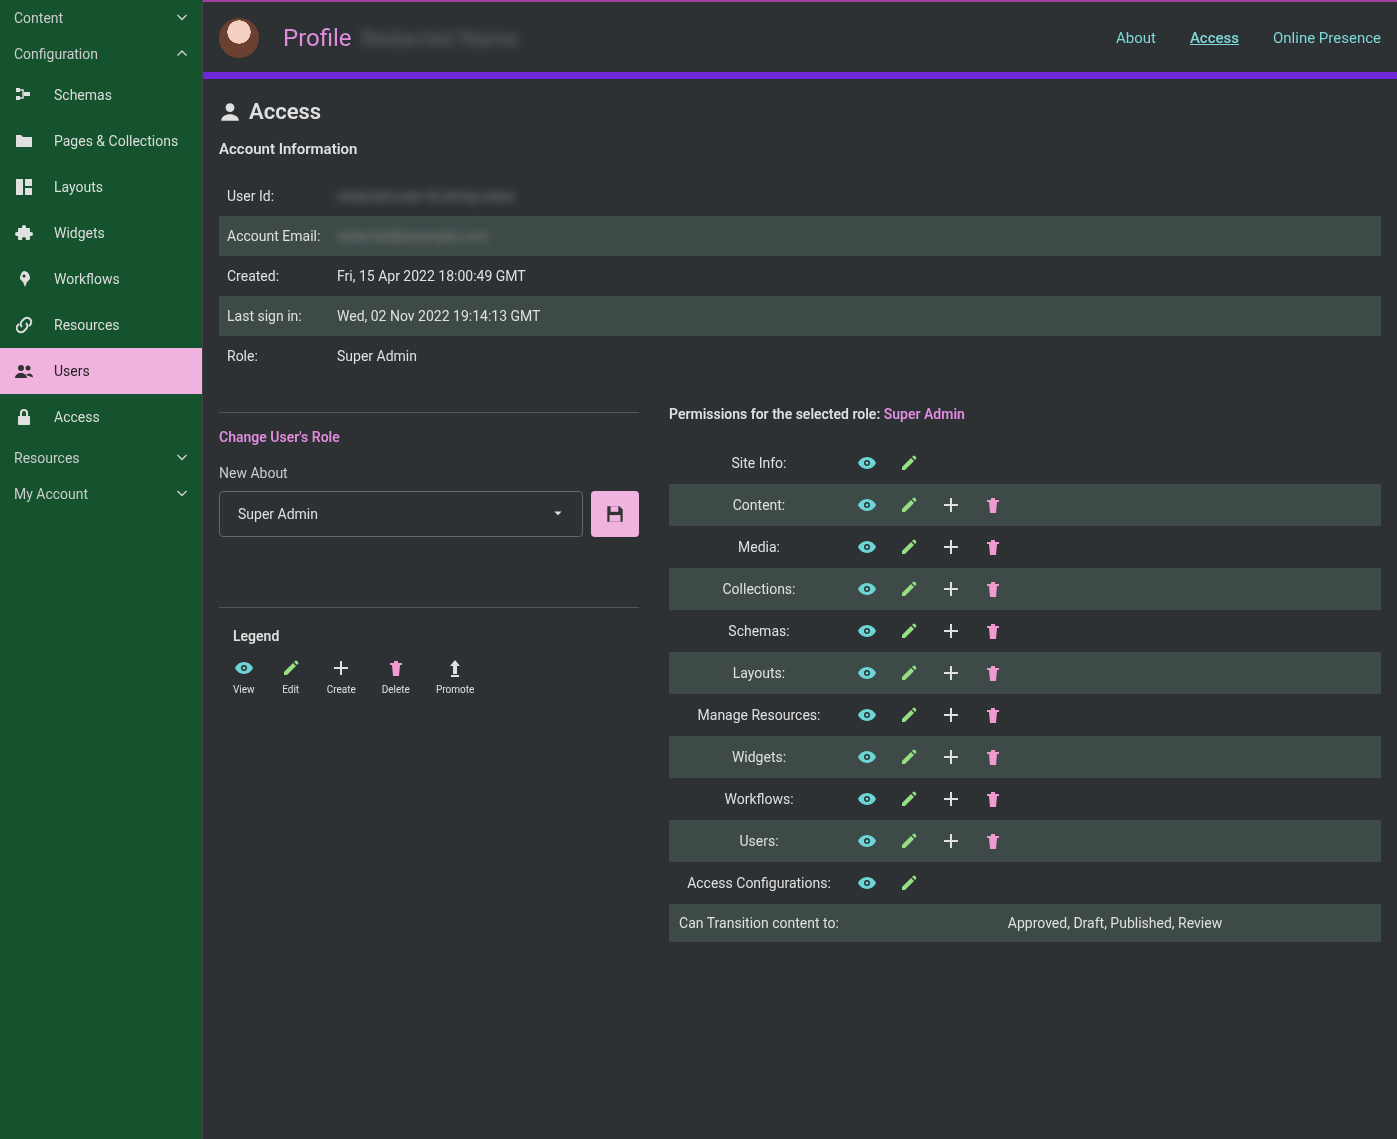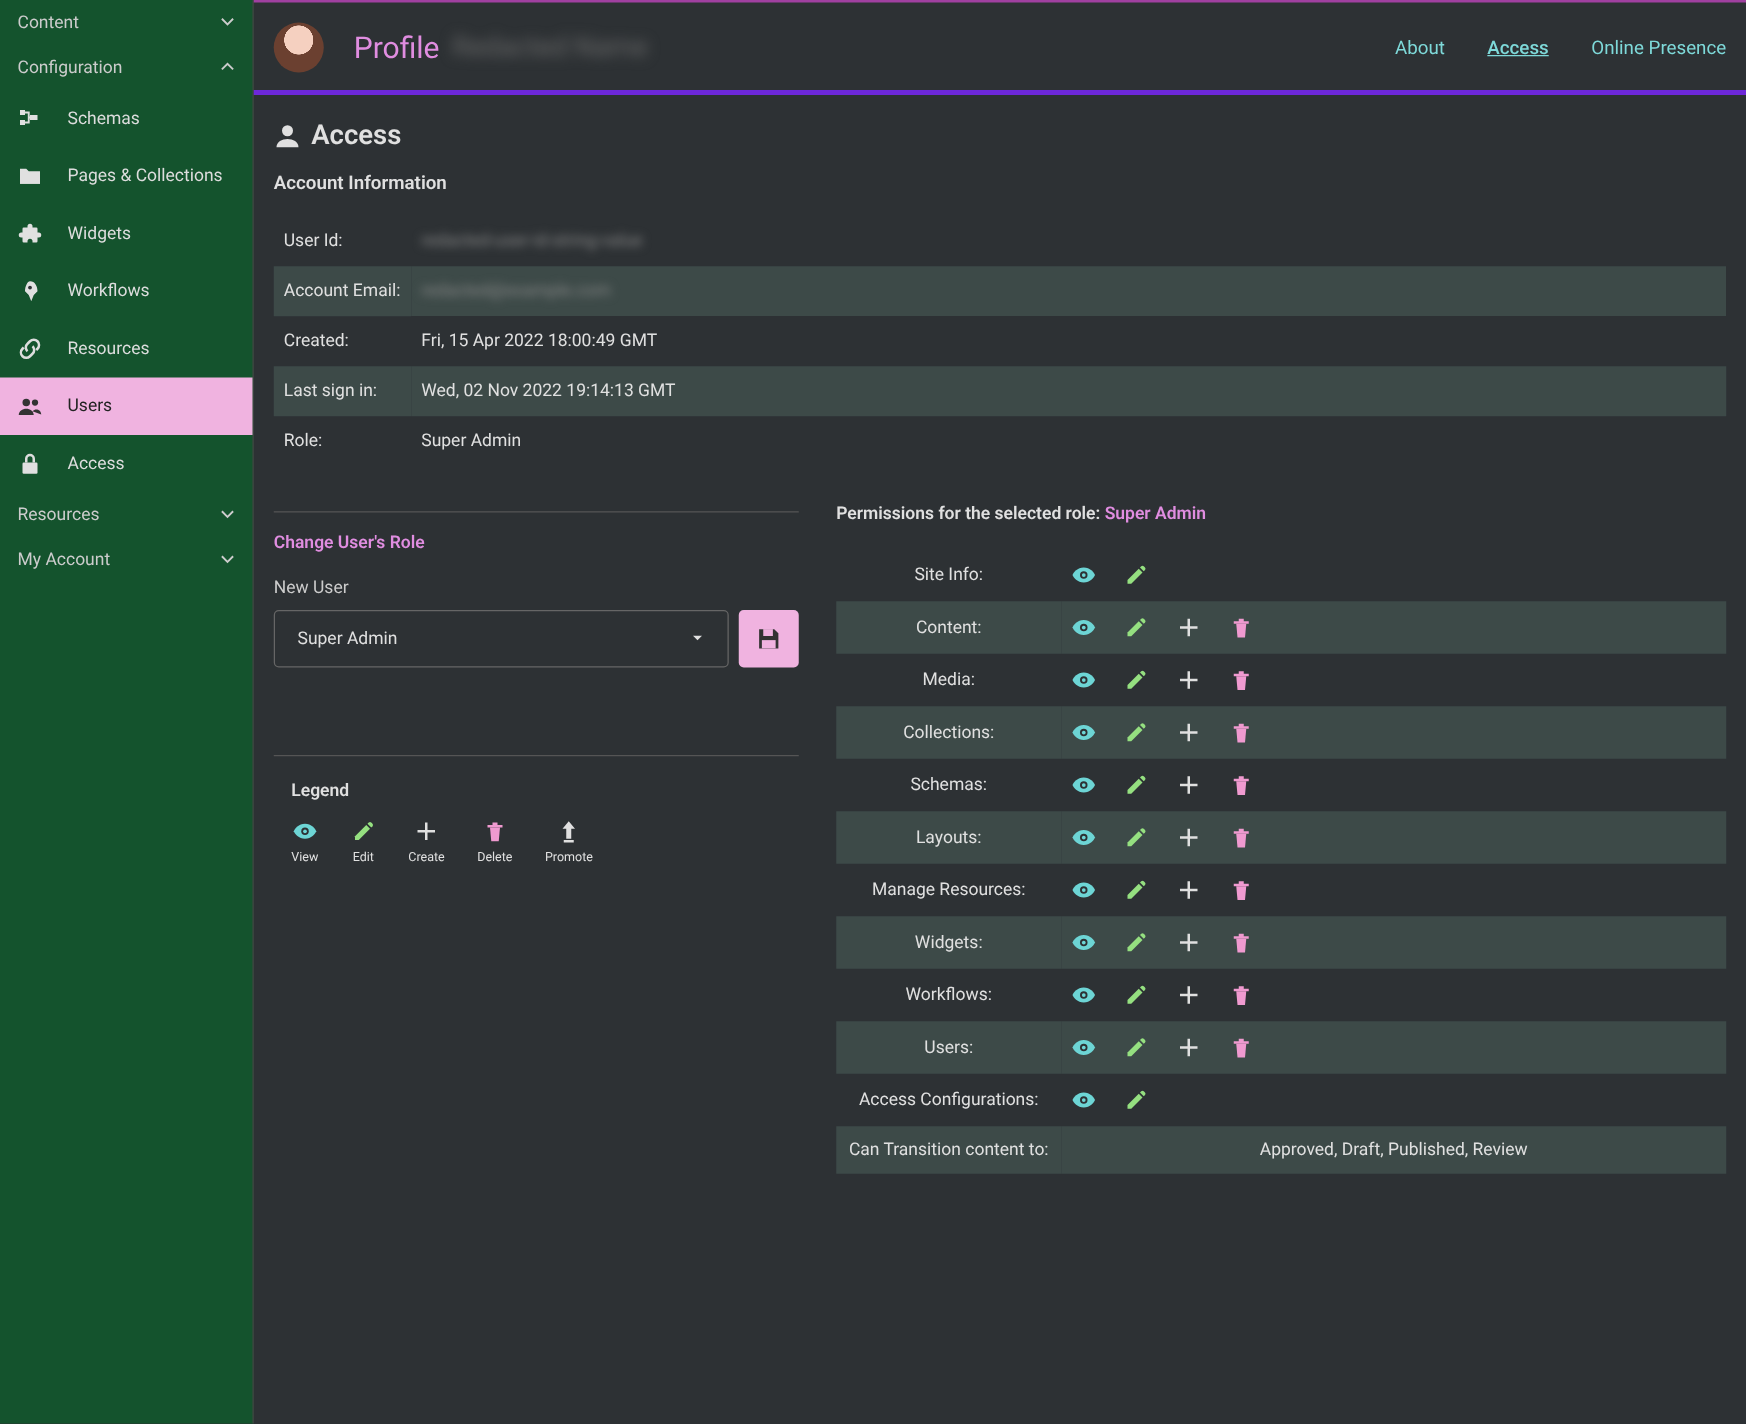--- a/index.html
+++ b/index.html
@@ -42,21 +42,21 @@
 }
 .nav-item .icon { width: 20px; height: 20px; display: flex; align-items: center; justify-content: center; }
 .chev { width: 12px; height: 12px; }
 
 
 .main { flex: 1; padding: 0 0 40px 0; border-top: 2px solid #a040a0; }
 .header {
   display: flex;
   align-items: center;
   padding: 16px 16px 14px 16px;
-  border-bottom: 4px solid #6d28d9;
+  border-bottom: 7px solid #6d28d9;
   margin: 0 0 10px 0;
 }
 .avatar {
   width: 40px; height: 40px; border-radius: 50%;
   background: radial-gradient(circle at 50% 35%, #f5d0c0 0%, #f5d0c0 35%, #6b4030 36%, #6b4030 100%);
   margin-right: 24px;
 }
 .profile-title {
   font-size: 24px;
   color: #e08de0;
@@ -252,20 +252,28 @@
         </span>
       <span>Schemas</span>
     </div>
     <div class="nav-item">
       <span class="icon">
           <svg viewBox="0 0 20 20" width="20" height="20" class="ic-white">
             <use href="#i-folder"></use>
           </svg>
         </span>
       <span>Pages &amp; Collections</span>
+    </div>
+    <div class="nav-item">
+      <span class="icon">
+          <svg viewBox="0 0 20 20" width="20" height="20" class="ic-white">
+            <use href="#i-layout"></use>
+          </svg>
+        </span>
+      <span>Layouts</span>
     </div>
     <div class="nav-item">
       <span class="icon">
           <svg viewBox="0 0 20 20" width="20" height="20" class="ic-white">
             <use href="#i-puzzle"></use>
           </svg>
         </span>
       <span>Widgets</span>
     </div>
     <div class="nav-item">
@@ -359,21 +367,21 @@
               <td>Role:</td>
               <td>Super Admin</td>
             </tr>
           </tbody>
       </table>
 
       <div class="two-col">
         <div class="left-col">
           <hr class="divider">
           <div class="change-role-title">Change User's Role</div>
-          <div class="field-label">New User</div>
+          <div class="field-label">New About</div>
           <div class="role-row">
             <div class="select">
               <span>Super Admin</span>
               <svg viewBox="0 0 20 20" width="12" height="12" class="ic-white">
                   <use href="#i-caret"></use>
                 </svg>
             </div>
             <button class="save-btn">
               <svg viewBox="0 0 20 20" width="22" height="22" class="ic-dark">
                   <use href="#i-save"></use>

